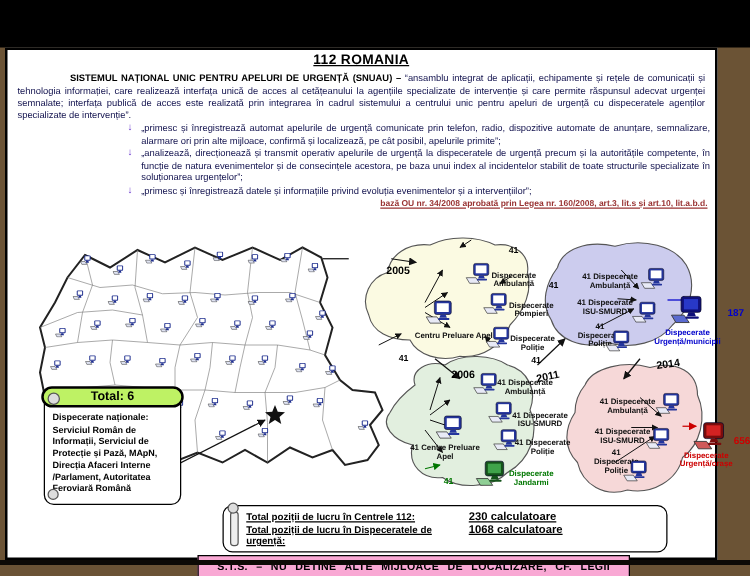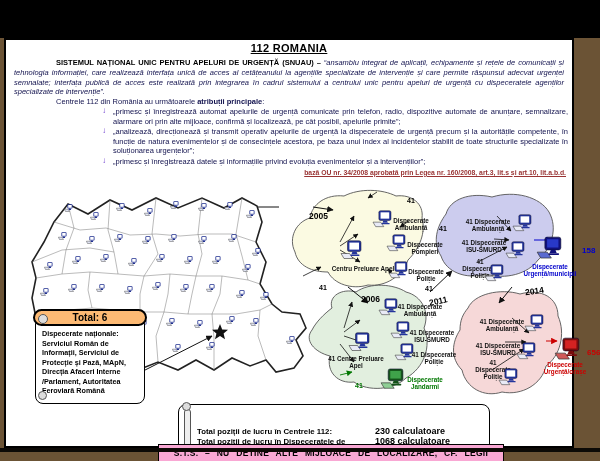--- a/index.html
+++ b/index.html
@@ -16,21 +16,21 @@
     position:absolute;left:4px;top:38px;width:570px;height:410px;
     background:#fff;border:2px solid #000;box-sizing:border-box;z-index:1;
     color:#12124e;
   }
   .page-title{
     text-align:center;font-weight:bold;font-size:11px;color:#000;
     text-decoration:underline;margin-top:2px;letter-spacing:.3px;
   }
   .intro{ margin:4px 8px 0 8px; font-size:7.5px; line-height:1.3; text-align:justify; text-indent:42px;}
   .intro .lead{font-weight:bold;color:#000;}
-  .intro .quote{font-style:italic;}
+  .intro .quote{}
   .line2{margin:0 8px;font-size:7.5px;text-indent:42px;}
   .line2 b{font-weight:bold;}
   ul.bullets{margin:1px 4px 0 0;padding-left:98px;list-style:none;}
   ul.bullets li{position:relative;font-size:7.5px;line-height:1.28;padding-left:9px;margin-bottom:1px;text-align:justify;}
   ul.bullets li .bmark{
     position:absolute;left:-2px;top:-1px;color:#6633cc;font-weight:bold;font-size:8px;
   }
   .legal{margin:2px 6px 0 0;text-align:right;font-size:6.8px;font-weight:bold;
     color:#993333;text-decoration:underline;}
 
@@ -47,40 +47,40 @@
   .cnt.red{color:#cc0000;font-size:8px;}
   .cnt.green{color:#007700;}
 
   svg.pc{position:absolute;overflow:visible;}
   .pc-green{--frame:#14531a;--screen:#3fa34a;--kb:#8fcf95;}
   .pc-blue{--frame:#10107a;--screen:#2838c8;--kb:#5a6ad0;}
   .pc-red{--frame:#7a0c0c;--screen:#d42222;--kb:#d05a5a;}
 
   .scroll-nat{position:absolute;left:5px;top:297px;width:114px;}
   .scroll-head{
-    position:relative;background:#fdba74;border:2px solid #000;border-radius:10px;
+    position:relative;background:#bef264;border:2px solid #000;border-radius:10px;
     font-size:10px;font-weight:bold;text-align:center;color:#000;padding:1px 12px;z-index:2;
   }
   .scroll-head::before{
     content:"";position:absolute;left:3px;top:3px;width:8px;height:8px;border-radius:50%;
     background:#ddd;border:1px solid #555;
   }
   .scroll-body{
     position:relative;margin:-3px 2px 0 2px;background:#fff;border:1.5px solid #000;
     border-radius:0 0 8px 8px;padding:5px 7px 7px 6px;
     font-size:7.2px;font-weight:bold;line-height:1.32;color:#000;text-align:left;z-index:1;
   }
   .scroll-body::after{
     content:"";position:absolute;left:2px;bottom:3px;width:7px;height:7px;border-radius:50%;
     background:#ddd;border:1px solid #555;
   }
 
   .scroll-tot{
-    position:absolute;left:150px;top:392px;width:312px;background:#fff;
-    border:1.5px solid #000;border-radius:8px;padding:21px 6px 4px 18px;box-sizing:border-box;
+    position:absolute;left:150px;top:392px;width:356px;background:#fff;
+    border:1.5px solid #000;border-radius:8px;padding:3px 6px 4px 18px;box-sizing:border-box;text-decoration:underline;
   }
   .scroll-tot::before{
     content:"";position:absolute;left:5px;top:4px;bottom:4px;width:5px;
     border:1px solid #555;border-radius:3px;background:#eee;
   }
   .scroll-tot::after{
     content:"";position:absolute;left:3px;top:-3px;width:7px;height:7px;border-radius:50%;
     background:#ddd;border:1px solid #555;
   }
   .t-row{display:flex;align-items:baseline;}
@@ -95,21 +95,20 @@
 </style>
 </head>
 <body>
 
 <div class="topbar"></div>
 <div class="bottombar"></div>
 
 <div class="page">
   <div class="page-title">112 ROMANIA</div>
   <div class="intro"><span class="lead">SISTEMUL NAȚIONAL UNIC PENTRU APELURI DE URGENȚĂ (SNUAU) – </span><span class="quote">“ansamblu integrat de aplicații, echipamente și rețele de comunicații și tehnologia informației, care realizează interfața unică de acces al cetățeanului la agențiile specializate de intervenție și care permite răspunsul adecvat urgenței semnalate; interfața publică de acces este realizată prin integrarea în cadrul sistemului a centrului unic pentru apeluri de urgență cu dispeceratele agenților specializate de intervenție”.</span></div>
-  <div class="line2"><span>Centrele 112 din România au următoarele </span><b>atribuții principale</b><span>:</span></div>
   <ul class="bullets">
     <li><span class="bmark">↓</span><span>„primesc și înregistrează automat apelurile de urgență comunicate prin telefon, radio, dispozitive automate de anunțare, semnalizare, alarmare ori prin alte mijloace, confirmă și localizează, pe cât posibil, apelurile primite”;</span></li>
     <li><span class="bmark">↓</span><span>„analizează, direcționează și transmit operativ apelurile de urgență la dispeceratele de urgență precum și la autoritățile competente, în funcție de natura evenimentelor și de consecințele acestora, pe baza unui index al incidentelor stabilit de toate structurile specializate în soluționarea urgențelor”;</span></li>
     <li><span class="bmark">↓</span><span>„primesc și înregistrează datele și informațiile privind evoluția evenimentelor și a intervențiilor”;</span></li>
   </ul>
   <div class="legal">bază OU nr. 34/2008  aprobată prin Legea nr. 160/2008,  art.3, lit.s și art.10, lit.a.b.d.</div>
 </div>
 
 <svg class="overlay" viewBox="0 0 600 461">
   <defs>
@@ -289,21 +288,21 @@
       <use href="#pc"></use>
     </svg>
   <div class="lbl" style="left:430px;top:246px;width:44px;">41 Dispecerate Poliție</div>
   <svg class="pc" style="left:456px;top:252px;width:20px;height:18px;">
       <use href="#pc"></use>
     </svg>
   <svg class="pc pc-blue" style="left:508px;top:224px;width:26px;height:24px;">
       <use href="#pc"></use>
     </svg>
   <div class="lbl blue" style="left:492px;top:251px;width:60px;">Dispecerate Urgență/municipii</div>
-  <div class="cnt blue" style="left:554px;top:234px;">158</div>
+  <div class="cnt blue" style="left:554px;top:234px;">187</div>
 
   <svg class="pc" style="left:320px;top:320px;width:22px;height:20px;">
       <use href="#pc"></use>
     </svg>
   <div class="lbl" style="left:300px;top:343px;width:56px;">41 Centre Preluare Apel</div>
   <svg class="pc" style="left:350px;top:286px;width:20px;height:18px;">
       <use href="#pc"></use>
     </svg>
   <div class="lbl" style="left:366px;top:291px;width:52px;">41 Dispecerate Ambulanță</div>
   <svg class="pc" style="left:362px;top:309px;width:20px;height:18px;">

